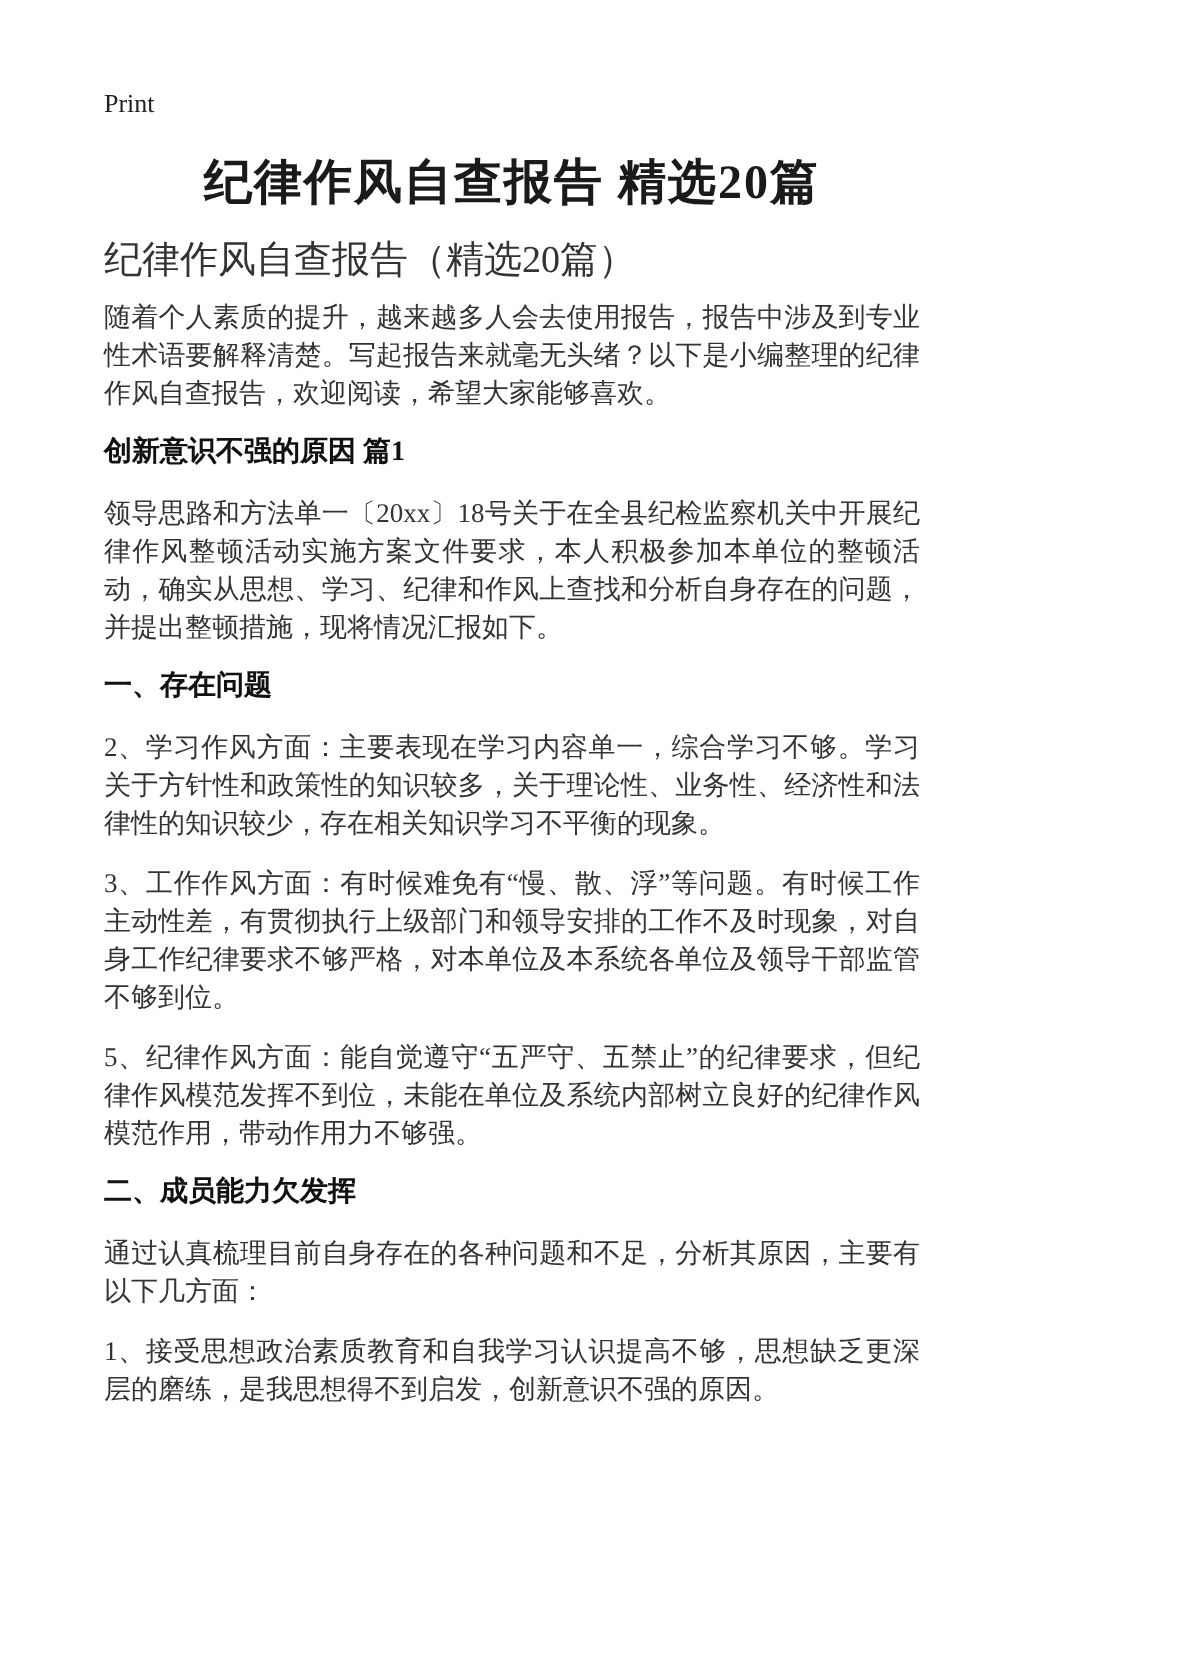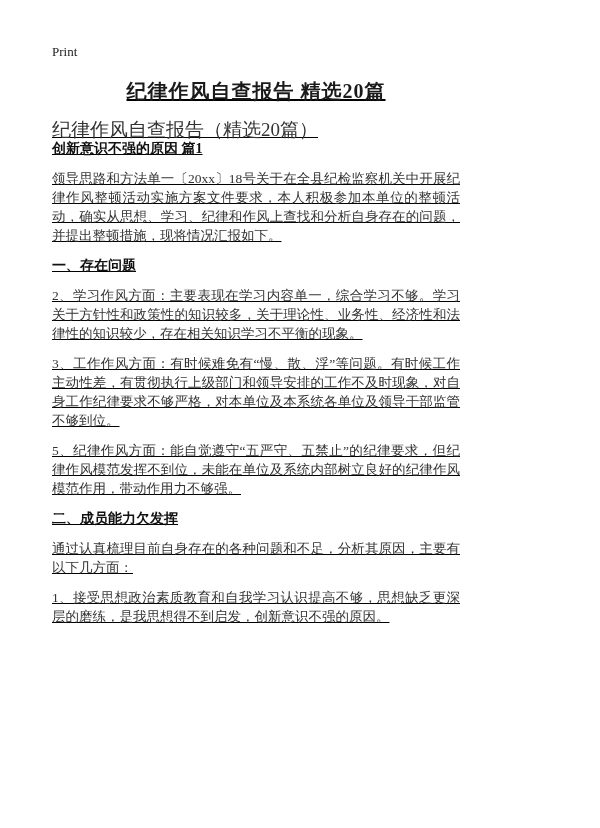--- a/index.html
+++ b/index.html
@@ -7,37 +7,36 @@
     width: 600px;
     background: #ffffff;
     font-family: "Liberation Serif", "DejaVu Serif", serif;
   }
   .page {
     position: relative;
     width: 512px;
     height: 828px;
     background: #ffffff;
     overflow: hidden;
-    text-decoration: underline;
   }
   .content {
     padding: 0 52px;
   }
   .print-link {
     margin: 44px 0 0 0;
     font-size: 13px;
     line-height: 15px;
     color: #222222;
     display: inline-block;
     cursor: pointer;
   }
   .doc-title {
     margin-top: 19px;
     text-align: center;
-    font-size: 20px;
+    font-size: 24px;
     font-weight: bold;
     line-height: 25px;
     color: #1a1a1a;
     letter-spacing: 1px;
   }
   .doc-subtitle {
     margin-top: 16px;
     font-size: 19px;
     line-height: 19px;
     color: #333333;
@@ -69,20 +68,21 @@
   <div class="content">
 
     <span class="print-link">Print</span>
 
     <h1 class="doc-title">纪律作风自查报告 精选20篇</h1>
 
     <div class="doc-subtitle">纪律作风自查报告（精选20篇）</div>
 
     <div class="body-text">
 
+      <p>随着个人素质的提升，越来越多人会去使用报告，报告中涉及到专业性术语要解释清楚。写起报告来就毫无头绪？以下是小编整理的纪律作风自查报告，欢迎阅读，希望大家能够喜欢。</p>
 
       <h2>创新意识不强的原因 篇1</h2>
 
       <p>领导思路和方法单一〔20xx〕18号关于在全县纪检监察机关中开展纪律作风整顿活动实施方案文件要求，本人积极参加本单位的整顿活动，确实从思想、学习、纪律和作风上查找和分析自身存在的问题，并提出整顿措施，现将情况汇报如下。</p>
 
       <h2>一、存在问题</h2>
 
 
       <p>2、学习作风方面：主要表现在学习内容单一，综合学习不够。学习关于方针性和政策性的知识较多，关于理论性、业务性、经济性和法律性的知识较少，存在相关知识学习不平衡的现象。</p>
 

